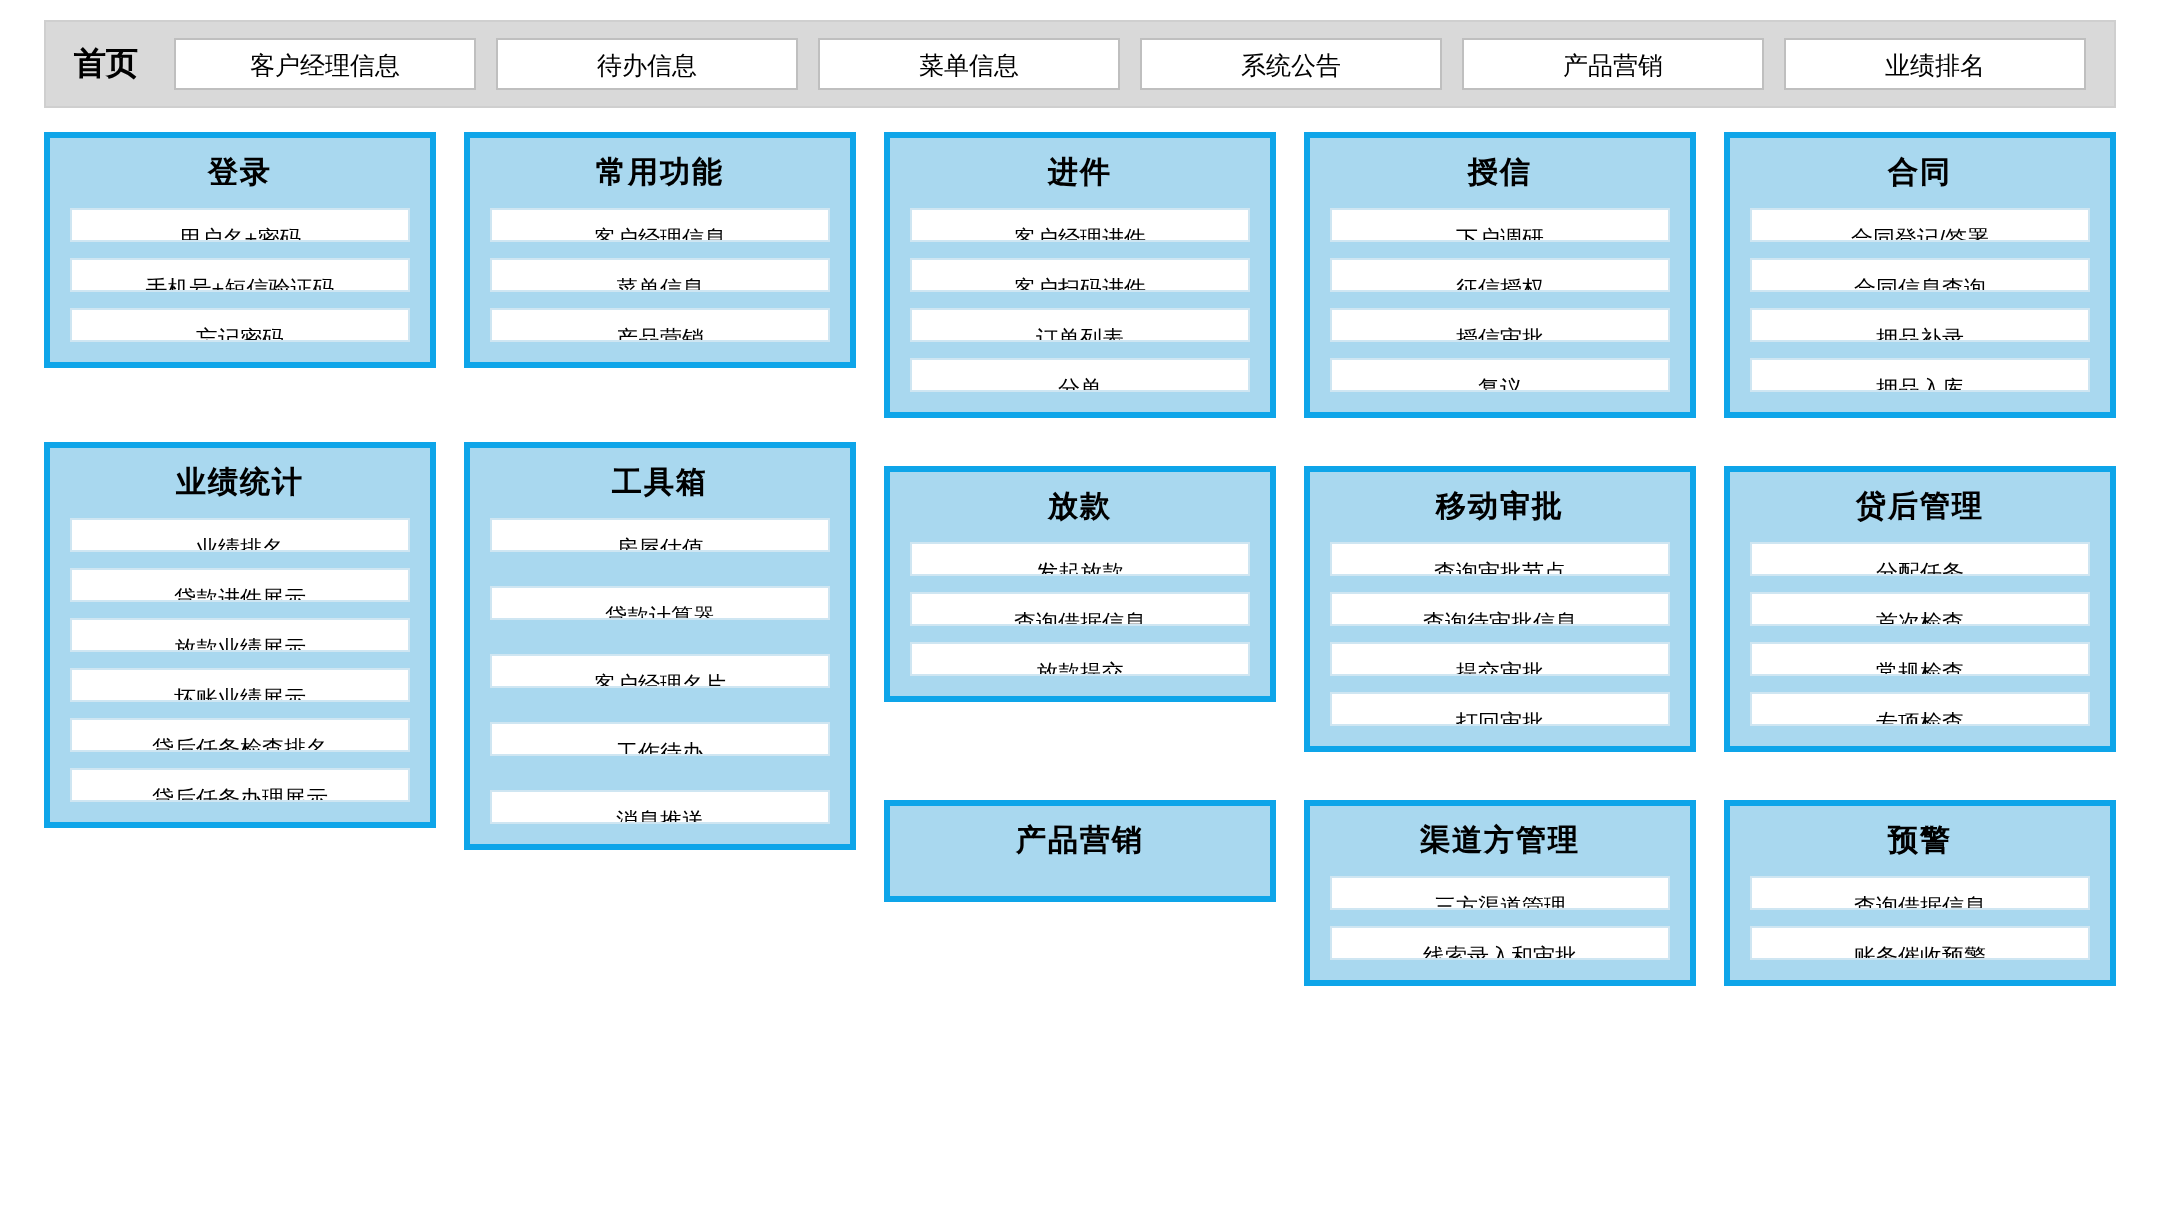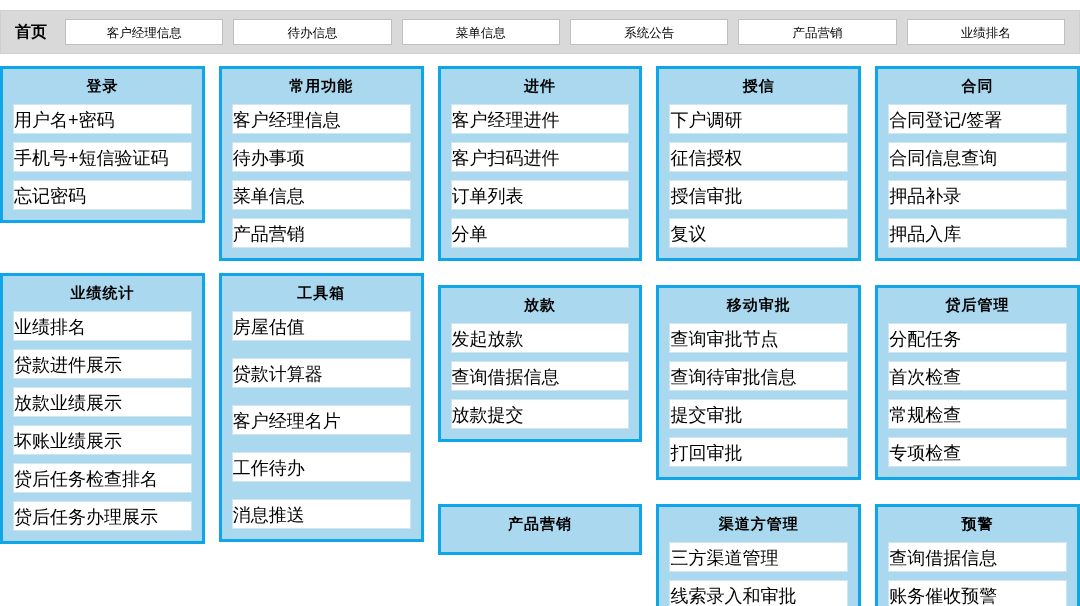--- a/index.html
+++ b/index.html
@@ -11,21 +11,21 @@
     height: 606px;
     background: #ffffff;
     font-family: "Liberation Sans", sans-serif;
     overflow: hidden;
   }
   .page {
     position: relative;
     width: 1080px;
     height: 606px;
     box-sizing: border-box;
-    padding: 10px 0;
+    padding: 10px 22px;
   }
   
   .topbar {
     display: flex;
     align-items: center;
     height: 44px;
     background: #d9d9d9;
     border: 1px solid #cfcfcf;
     box-sizing: border-box;
     padding: 0 14px;
@@ -77,24 +77,24 @@
     letter-spacing: 1px;
   }
   .card-items {
     display: flex;
     flex-direction: column;
     gap: 8px;
   }
   .card-item {
     background: #ffffff;
     border: 1px solid #cfe6f2;
-    height: 30px;
+    height: 17px;
     line-height: 30px;
-    text-align: left;
-    font-size: 18px;
+    text-align: center;
+    font-size: 11px;
     color: #000;
     box-sizing: border-box;
     overflow: hidden;
     white-space: nowrap;
   }
   
   .card.spread .card-items { gap: 17px; }
   .row2, .row3 { margin-top: 12px; }
 </style>
 </head>
@@ -122,21 +122,20 @@
         <div class="card-item">用户名+密码</div>
         <div class="card-item">手机号+短信验证码</div>
         <div class="card-item">忘记密码</div>
       </div>
     </div>
 
     <div class="card">
       <div class="card-title">常用功能</div>
       <div class="card-items">
         <div class="card-item">客户经理信息</div>
-        <div class="card-item">待办事项</div>
         <div class="card-item">菜单信息</div>
         <div class="card-item">产品营销</div>
       </div>
     </div>
 
     <div class="card">
       <div class="card-title">进件</div>
       <div class="card-items">
         <div class="card-item">客户经理进件</div>
         <div class="card-item">客户扫码进件</div>

